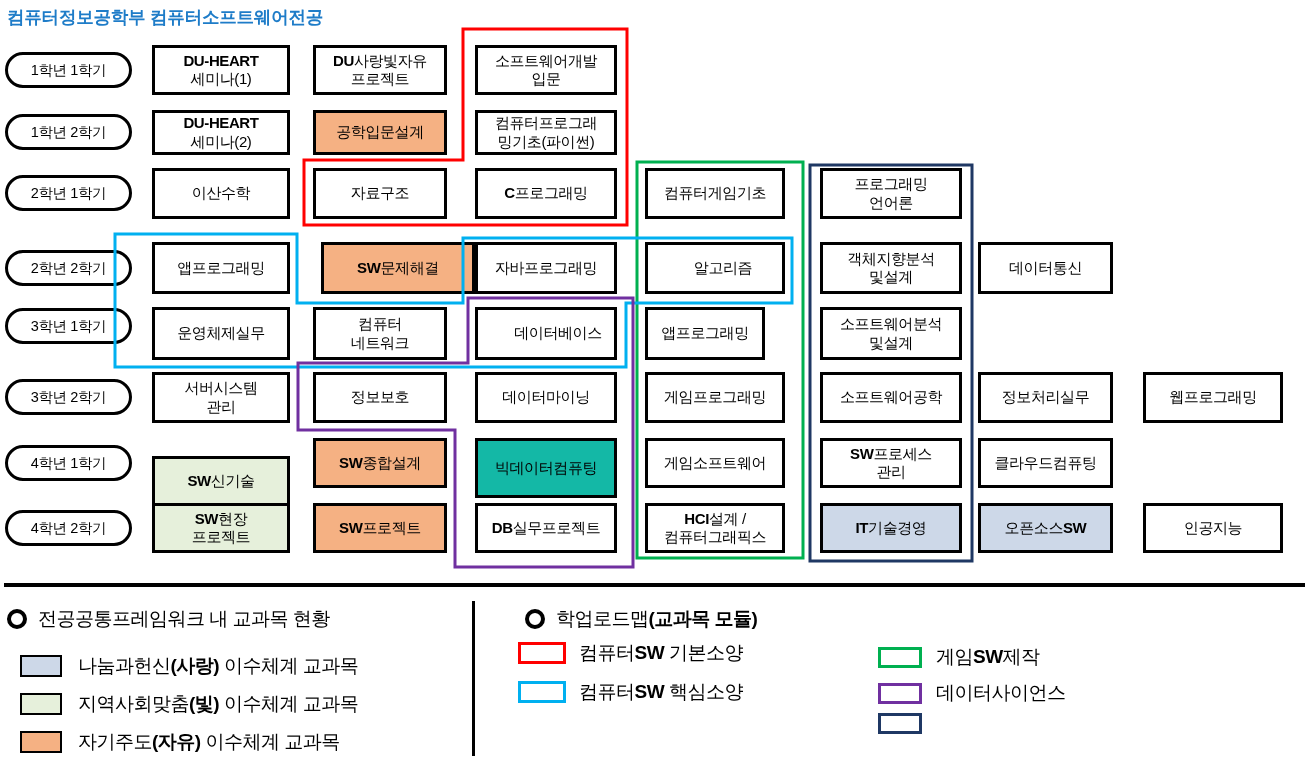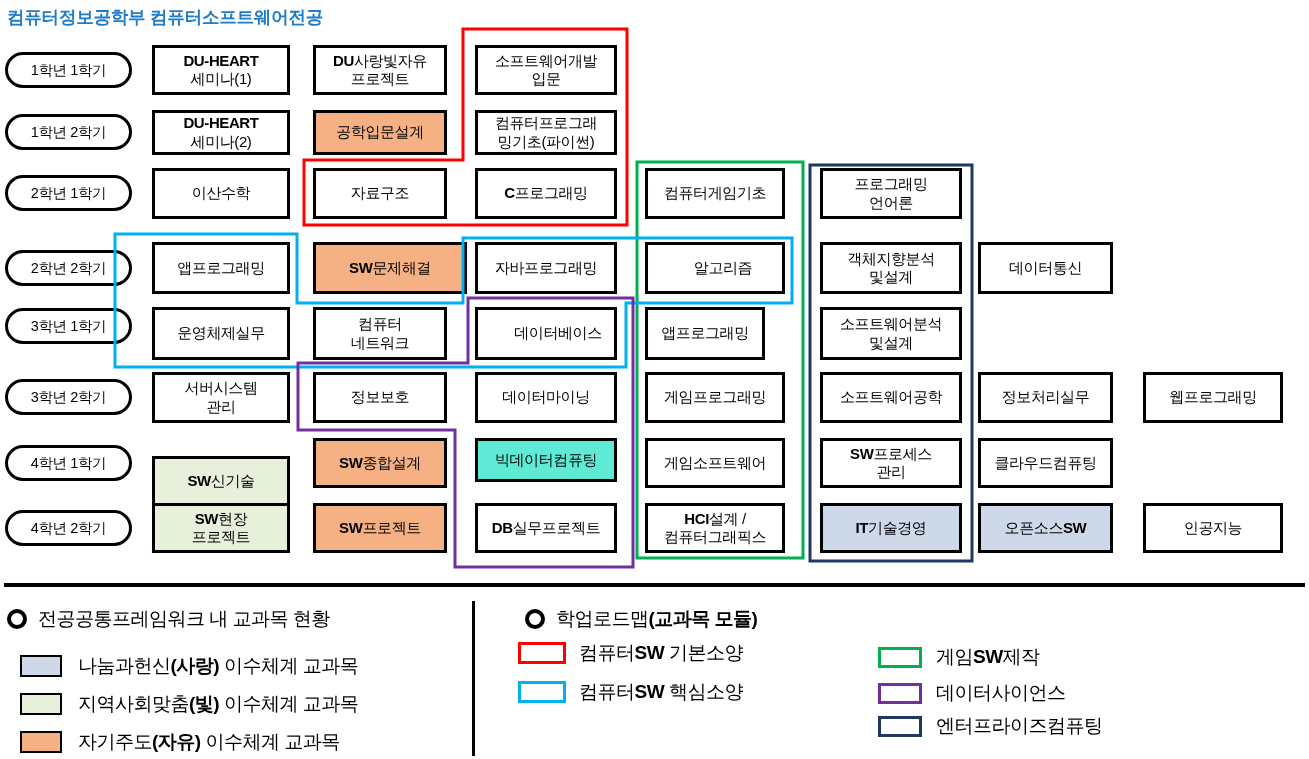--- a/index.html
+++ b/index.html
@@ -87,21 +87,21 @@
       <div class="box" style="left: 645px; top: 168px; width: 140px; height: 51px; background: rgb(255, 255, 255);">
         <div><span>컴퓨터게임기초</span></div>
       </div>
       <div class="box" style="left: 820px; top: 168px; width: 142px; height: 51px; background: rgb(255, 255, 255);">
         <div><span>프로그래밍</span></div>
         <div><span>언어론</span></div>
       </div>
       <div class="box" style="left: 152px; top: 242px; width: 138px; height: 52px; background: rgb(255, 255, 255);">
         <div><span>앱프로그래밍</span></div>
       </div>
-      <div class="box" style="left: 313px; top: 242px; width: 154px; height: 52px; background: rgb(245, 177, 131);">
+      <div class="box" style="left: 321px; top: 242px; width: 154px; height: 52px; background: rgb(245, 177, 131);">
         <div><span class="lt">SW</span><span>문제해결</span></div>
       </div>
       <div class="box" style="left: 475px; top: 242px; width: 142px; height: 52px; background: rgb(255, 255, 255);">
         <div><span>자바프로그래밍</span></div>
       </div>
       <div class="box" style="left: 645px; top: 242px; width: 140px; height: 52px; background: rgb(255, 255, 255); padding-left: 16px;">
         <div><span>알고리즘</span></div>
       </div>
       <div class="box" style="left: 820px; top: 242px; width: 142px; height: 52px; background: rgb(255, 255, 255);">
         <div><span>객체지향분석</span></div>
@@ -148,21 +148,21 @@
       </div>
       <div class="box" style="left: 1143px; top: 372px; width: 140px; height: 51px; background: rgb(255, 255, 255);">
         <div><span>웹프로그래밍</span></div>
       </div>
       <div class="box" style="left: 152px; top: 456px; width: 138px; height: 50px; background: rgb(230, 240, 219);">
         <div><span class="lt">SW</span><span>신기술</span></div>
       </div>
       <div class="box" style="left: 313px; top: 438px; width: 134px; height: 50px; background: rgb(245, 177, 131);">
         <div><span class="lt">SW</span><span>종합설계</span></div>
       </div>
-      <div class="box" style="left: 475px; top: 438px; width: 142px; height: 44px; background: #5eead4;">
+      <div class="box" style="left: 475px; top: 438px; width: 142px; height: 60px; background: #14b8a6;">
         <div><span>빅데이터컴퓨팅</span></div>
       </div>
       <div class="box" style="left: 645px; top: 438px; width: 140px; height: 50px; background: rgb(255, 255, 255);">
         <div><span>게임소프트웨어</span></div>
       </div>
       <div class="box" style="left: 820px; top: 438px; width: 142px; height: 50px; background: rgb(255, 255, 255);">
         <div><span class="lt">SW</span><span>프로세스</span></div>
         <div><span>관리</span></div>
       </div>
       <div class="box" style="left: 978px; top: 438px; width: 135px; height: 50px; background: rgb(255, 255, 255);">
@@ -235,16 +235,15 @@
       <div class="legend-item" style="left: 878px; top: 644px;">
         <div class="mod-swatch" style="width: 44px; height: 21px; margin-right: 14px; border-color: rgb(0, 176, 80);"></div>
         <div><span>게임</span><span class="lt">SW</span><span>제작</span></div>
       </div>
       <div class="legend-item" style="left: 878px; top: 680px;">
         <div class="mod-swatch" style="width: 44px; height: 21px; margin-right: 14px; border-color: rgb(112, 48, 160);"></div>
         <div><span>데이터사이언스</span></div>
       </div>
       <div class="legend-item" style="left: 878px; top: 713px;">
         <div class="mod-swatch" style="width: 44px; height: 21px; margin-right: 14px; border-color: rgb(31, 56, 100);"></div>
-        <div><span>엔터프라이즈컴퓨팅</span></div>
       </div>
     </div>
 </div>
 
 </body></html>

